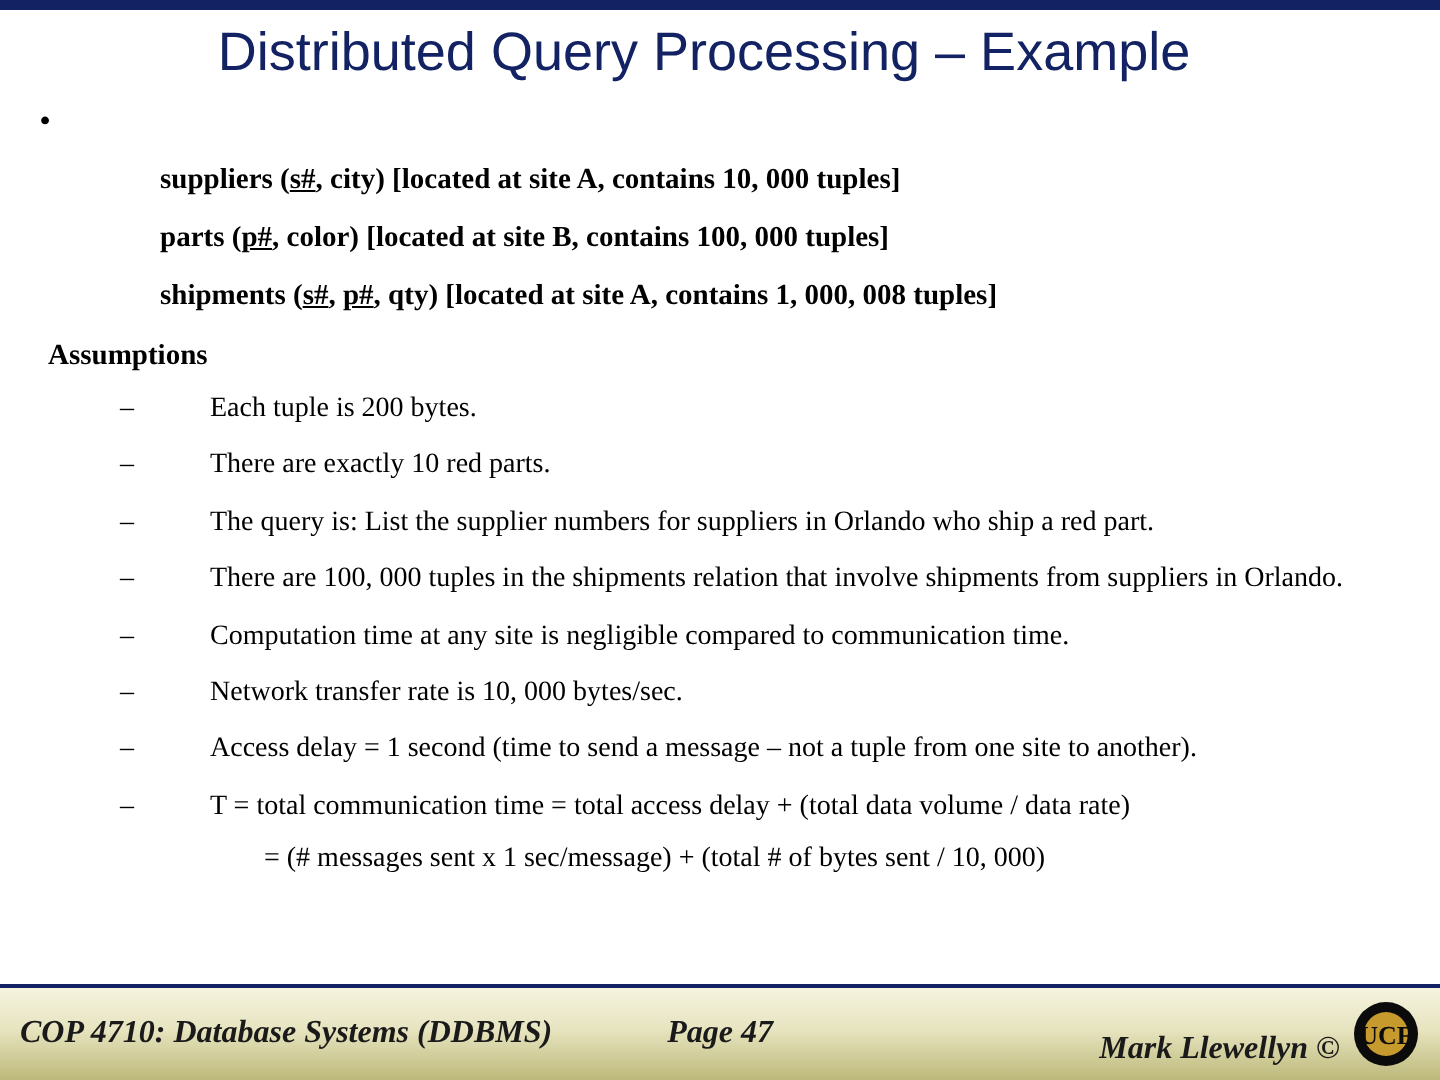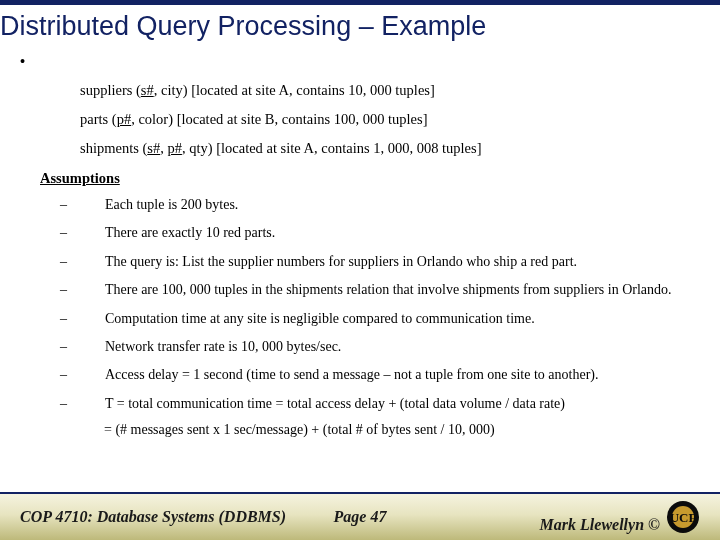--- a/index.html
+++ b/index.html
@@ -6,75 +6,75 @@
   html, body { width: 720px; height: 540px; font-family: 'Times New Roman', Times, serif; background: #fff; }
   .slide {
     width: 720px; height: 540px; position: relative;
     border-top: 5px solid #122263;
     display: flex; flex-direction: column;
   }
   .title {
     font-family: Arial, Helvetica, sans-serif;
     font-size: 27px;
     color: #122263;
+    text-align: center;
     padding: 6px 16px 10px 0;
     font-weight: 400;
   }
   .body {
     flex: 1;
     padding: 0 20px 0 20px;
     font-size: 14.5px;
     color: #000;
     line-height: 1.32;
   }
   .intro {
     display: flex;
     font-weight: bold;
     margin-bottom: 10px;
   }
   .intro .bullet { width: 40px; flex-shrink: 0; }
   .schema-line {
-    font-weight: normal;
+    font-weight: bold;
     margin-left: 60px;
     margin-bottom: 10px;
   }
   .uline { text-decoration: underline; }
   .assumptions-hdr {
     font-weight: bold;
-    text-decoration: underline;
-    margin-left: 20px;
+    margin-left: 4px;
     margin-bottom: 8px;
     margin-top: 2px;
   }
   .assump-row {
     display: flex;
     margin-left: 40px;
     margin-bottom: 10px;
     font-size: 14px;
   }
   .assump-row .dash { width: 45px; flex-shrink: 0; }
   .assump-row .txt { flex: 1; padding-right: 10px; }
   .formula {
-    margin-left: 84px;
+    margin-left: 112px;
     font-size: 14px;
     margin-top: -2px;
   }
   .footer {
     height: 48px;
     border-top: 2px solid #122263;
     background: linear-gradient(to bottom, #f5f3df 0%, #e7e4c0 45%, #bdb97a 100%);
     display: flex;
     align-items: center;
     position: relative;
     font-family: 'Times New Roman', Times, serif;
     font-style: italic;
     font-weight: bold;
     font-size: 16px;
     color: #1a1a1a;
-    padding: 0 20px;
+    padding: 0 10px;
   }
   .footer .left { flex: 0 0 auto; }
   .footer .center { position: absolute; left: 50%; transform: translateX(-50%); }
   .footer .right { margin-left: auto; display: flex; align-items: flex-end; gap: 6px; }
   .footer .right svg { display: block; }
 </style>
 </head>
 <body>
 
 <div class="slide">

